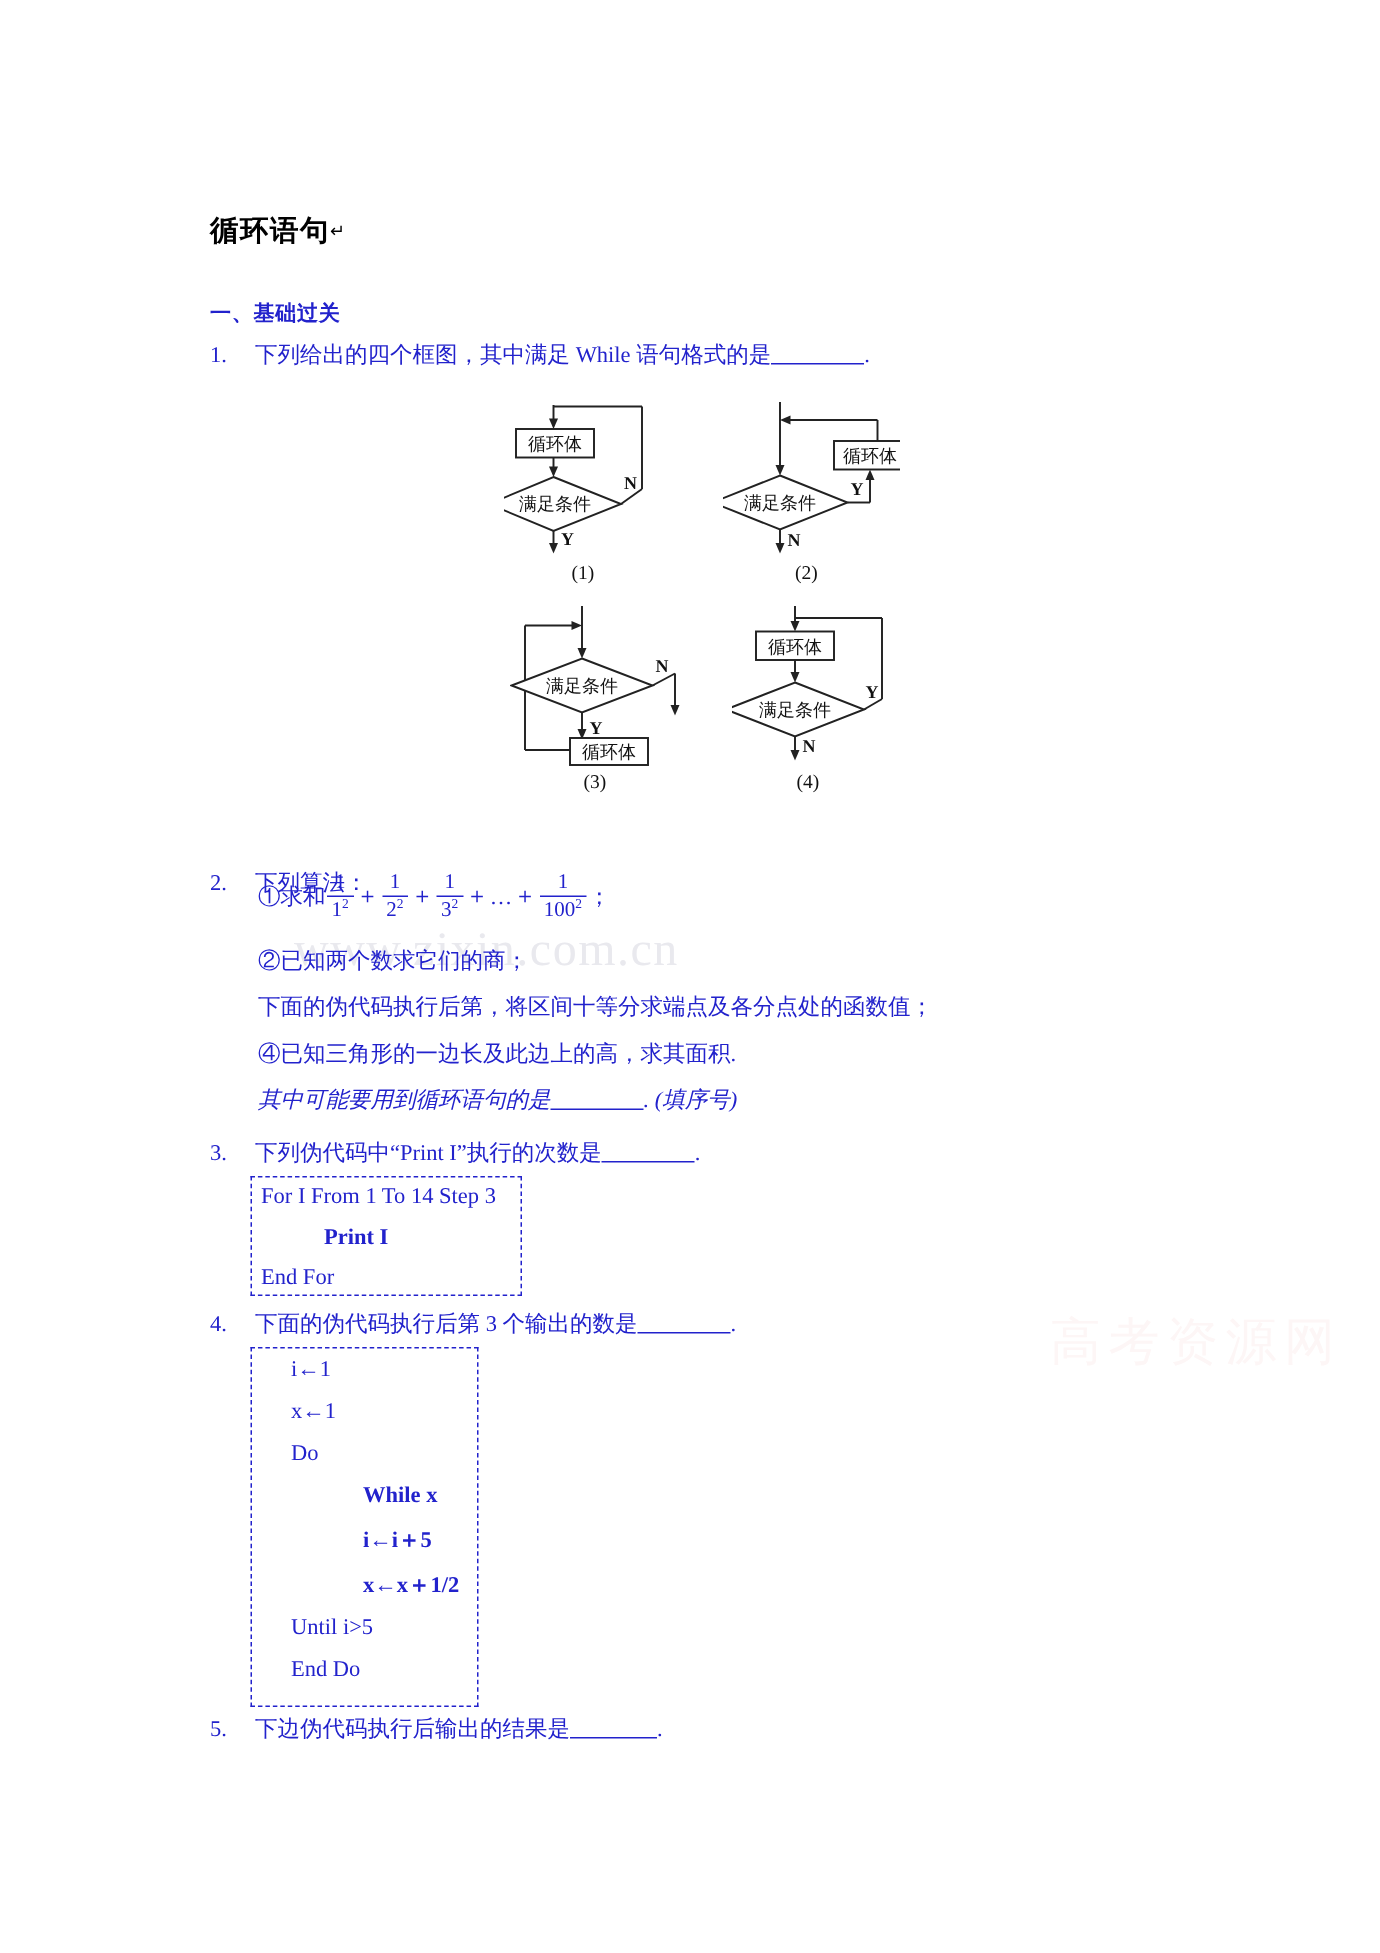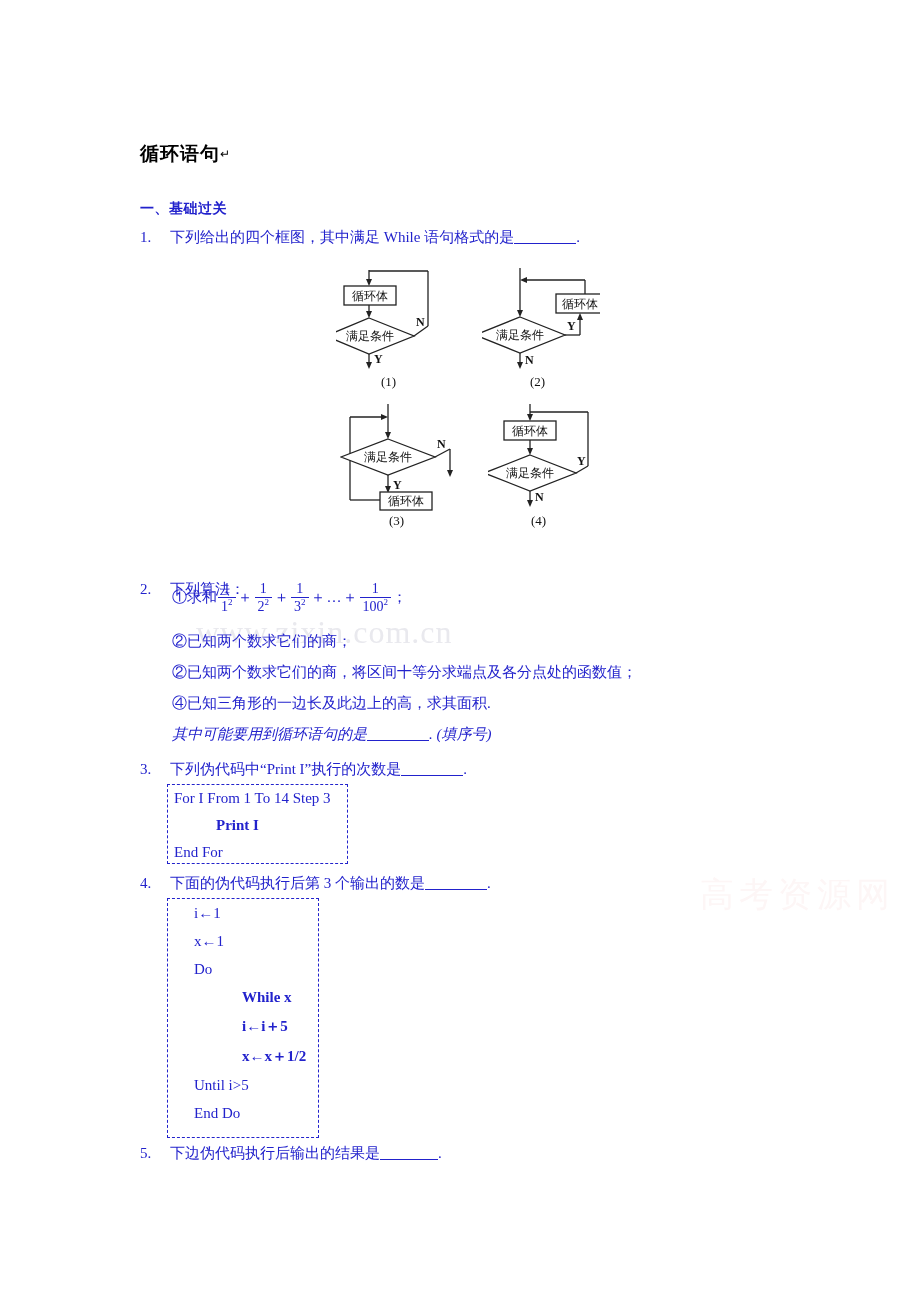--- a/index.html
+++ b/index.html
@@ -348,21 +348,21 @@
 
     <div class="q q2">
       <span class="qnum">2.</span><span>下列算法：</span>
     </div>
 
     <div class="q q2a">
       <span>①求和</span><span class="frac"><span class="num">1</span><span class="den"><span>1</span><sup class="ex">2</sup></span></span><span class="op">＋</span><span class="frac"><span class="num">1</span><span class="den"><span>2</span><sup class="ex">2</sup></span></span><span class="op">＋</span><span class="frac"><span class="num">1</span><span class="den"><span>3</span><sup class="ex">2</sup></span></span><span class="op">＋</span><span>…</span><span class="op">＋</span><span class="frac"><span class="num">1</span><span class="den"><span>100</span><sup class="ex">2</sup></span></span><span>；</span>
     </div>
 
     <div class="q q2b">②已知两个数求它们的商；</div>
-    <div class="q q2c">②已知两个数求它们的商，将区间十等分求端点及各分点处的函数值；</div>
+    <div class="q q2c">下面的伪代码执行后第，将区间十等分求端点及各分点处的函数值；</div>
     <div class="q q2d">④已知三角形的一边长及此边上的高，求其面积.</div>
     <div class="q q2e">
       <span>其中可能要用到循环语句的是</span><span class="blank"></span><span>.  (填序号)</span>
     </div>
 
     <div class="q q3">
       <span class="qnum">3.</span><span>下列伪代码中“Print I”执行的次数是</span><span class="blank"></span><span>.</span>
     </div>
 
     <div class="code-box" id="codebox3">

